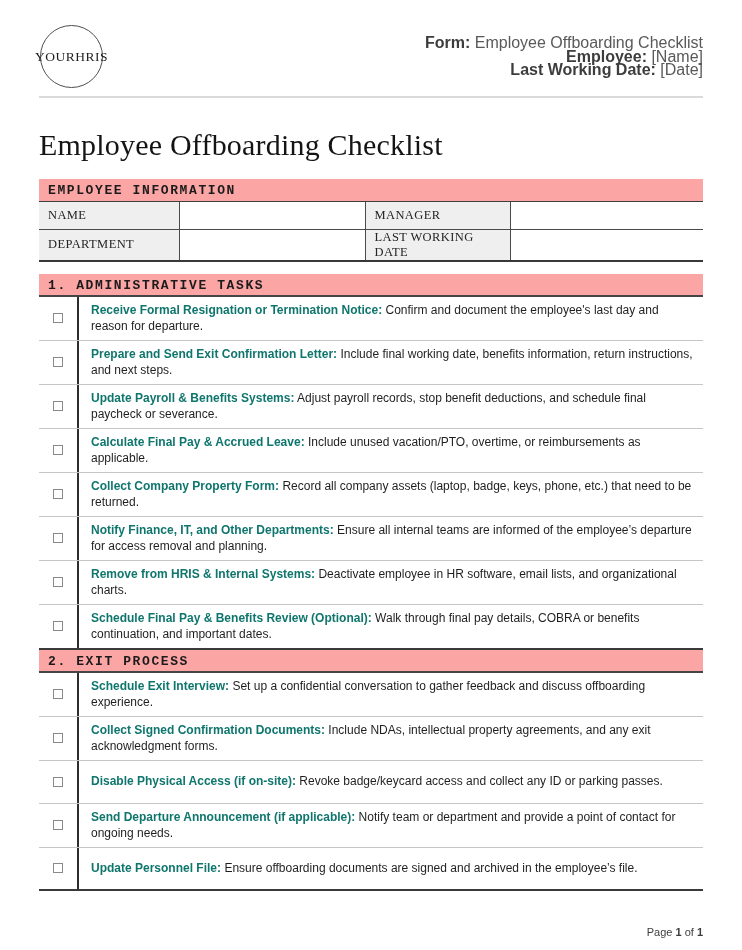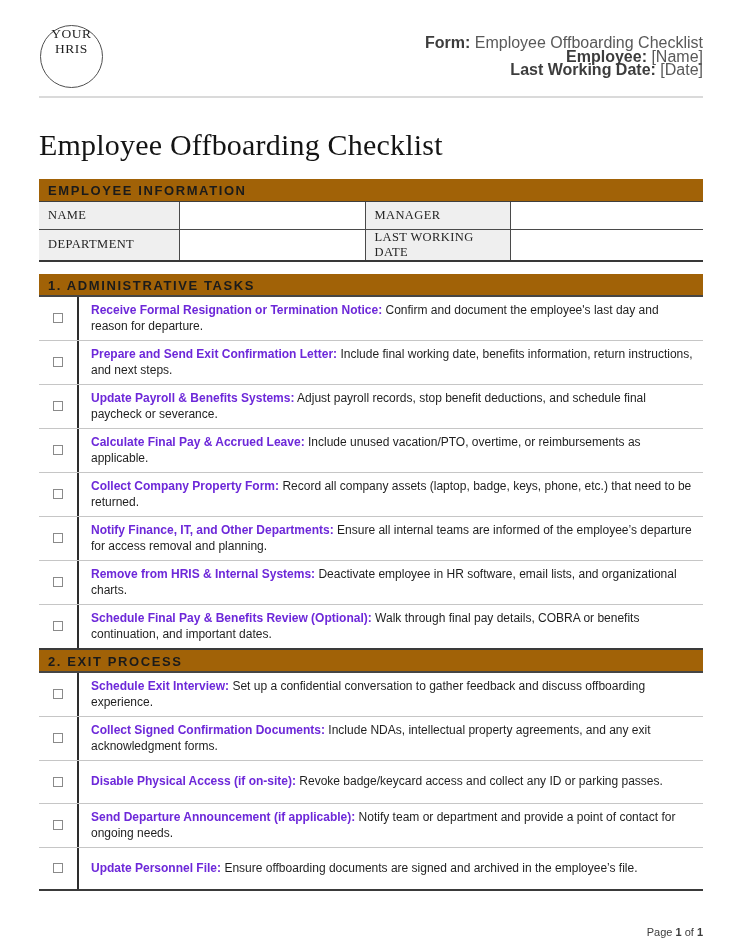--- a/index.html
+++ b/index.html
@@ -10,38 +10,38 @@
     color: #222;
     position: relative;
     overflow: hidden;
   }
   .doc { width: 664px; margin: 0 39px 0 39px; padding-top: 25px; }
 
   
   .hdr { display: flex; justify-content: space-between; align-items: flex-start; height: 64px; }
   .logo {
     width: 63px; height: 63px; border: 1.5px solid #4f4f4f; border-radius: 50%;
-    display: flex; flex-direction: column; align-items: center; 
+    display: flex; align-items: center; justify-content: center;
     font-family: "Liberation Serif", serif; font-size: 13.5px; letter-spacing: .5px;
     color: #1f1f1f; line-height: 15px; margin-left: 1px;
   }
   .meta { text-align: right; font-size: 16px; line-height: 13.5px; color: #595959; padding-top: 11px; }
   .meta b { color: #3d3d3d; }
   .hdr-rule { border-top: 2px solid #dadada; margin-top: 7px; }
 
   
   .title {
     font-family: "Liberation Serif", serif; font-weight: 400; font-size: 30px;
     color: #141414; margin-top: 30px; letter-spacing: .2px;
   }
 
   
   .bar {
-    background: #a16207; height: 23px; line-height: 23px; padding-left: 9px;
-    font-family: Liberation Sans, sans-serif; font-weight: bold; font-size: 13px;
+    background: #fca5a5; height: 23px; line-height: 23px; padding-left: 9px;
+    font-family: Liberation Mono, monospace; font-weight: bold; font-size: 13px;
     letter-spacing: 1.6px; color: #1b1b1b; border-bottom: 2px solid #454545;
   }
   .bar.info { margin-top: 17px; border-bottom-width: 1px; border-bottom-color: #3f3f3f; }
   .bar.s1 { margin-top: 12px; }
 
   
   table.info-tbl { width: 100%; border-collapse: collapse; table-layout: fixed; padding-left: 12px; }
   table.info-tbl td {
     height: 27px; font-family: "Liberation Serif", serif; font-size: 12.5px;
     letter-spacing: .4px; color: #242424; padding: 0 0 0 9px;
@@ -59,21 +59,21 @@
   .cb-cell {
     width: 40px; flex: 0 0 40px; display: flex; align-items: center; justify-content: center;
     border-right: 2px solid #2d2d2d;
   }
   .cb { width: 10px; height: 10px; border: 1.4px solid #8a8a8a; background: #fff; display: inline-block; }
   .txt {
     flex: 1; display: flex; align-items: center; padding: 5px 8px 5px 12px;
     font-size: 12px; line-height: 16.5px; color: #1f1f1f;
   }
   .txt .inner { display: inline; }
-  .txt b { color: #6d28d9; }
+  .txt b { color: #0f766e; }
 
   
   .footer {
     position: absolute; right: 39px; bottom: 12px;
     font-size: 11px; color: #3d3d3d;
   }
 </style>
 </head>
 <body>
 

